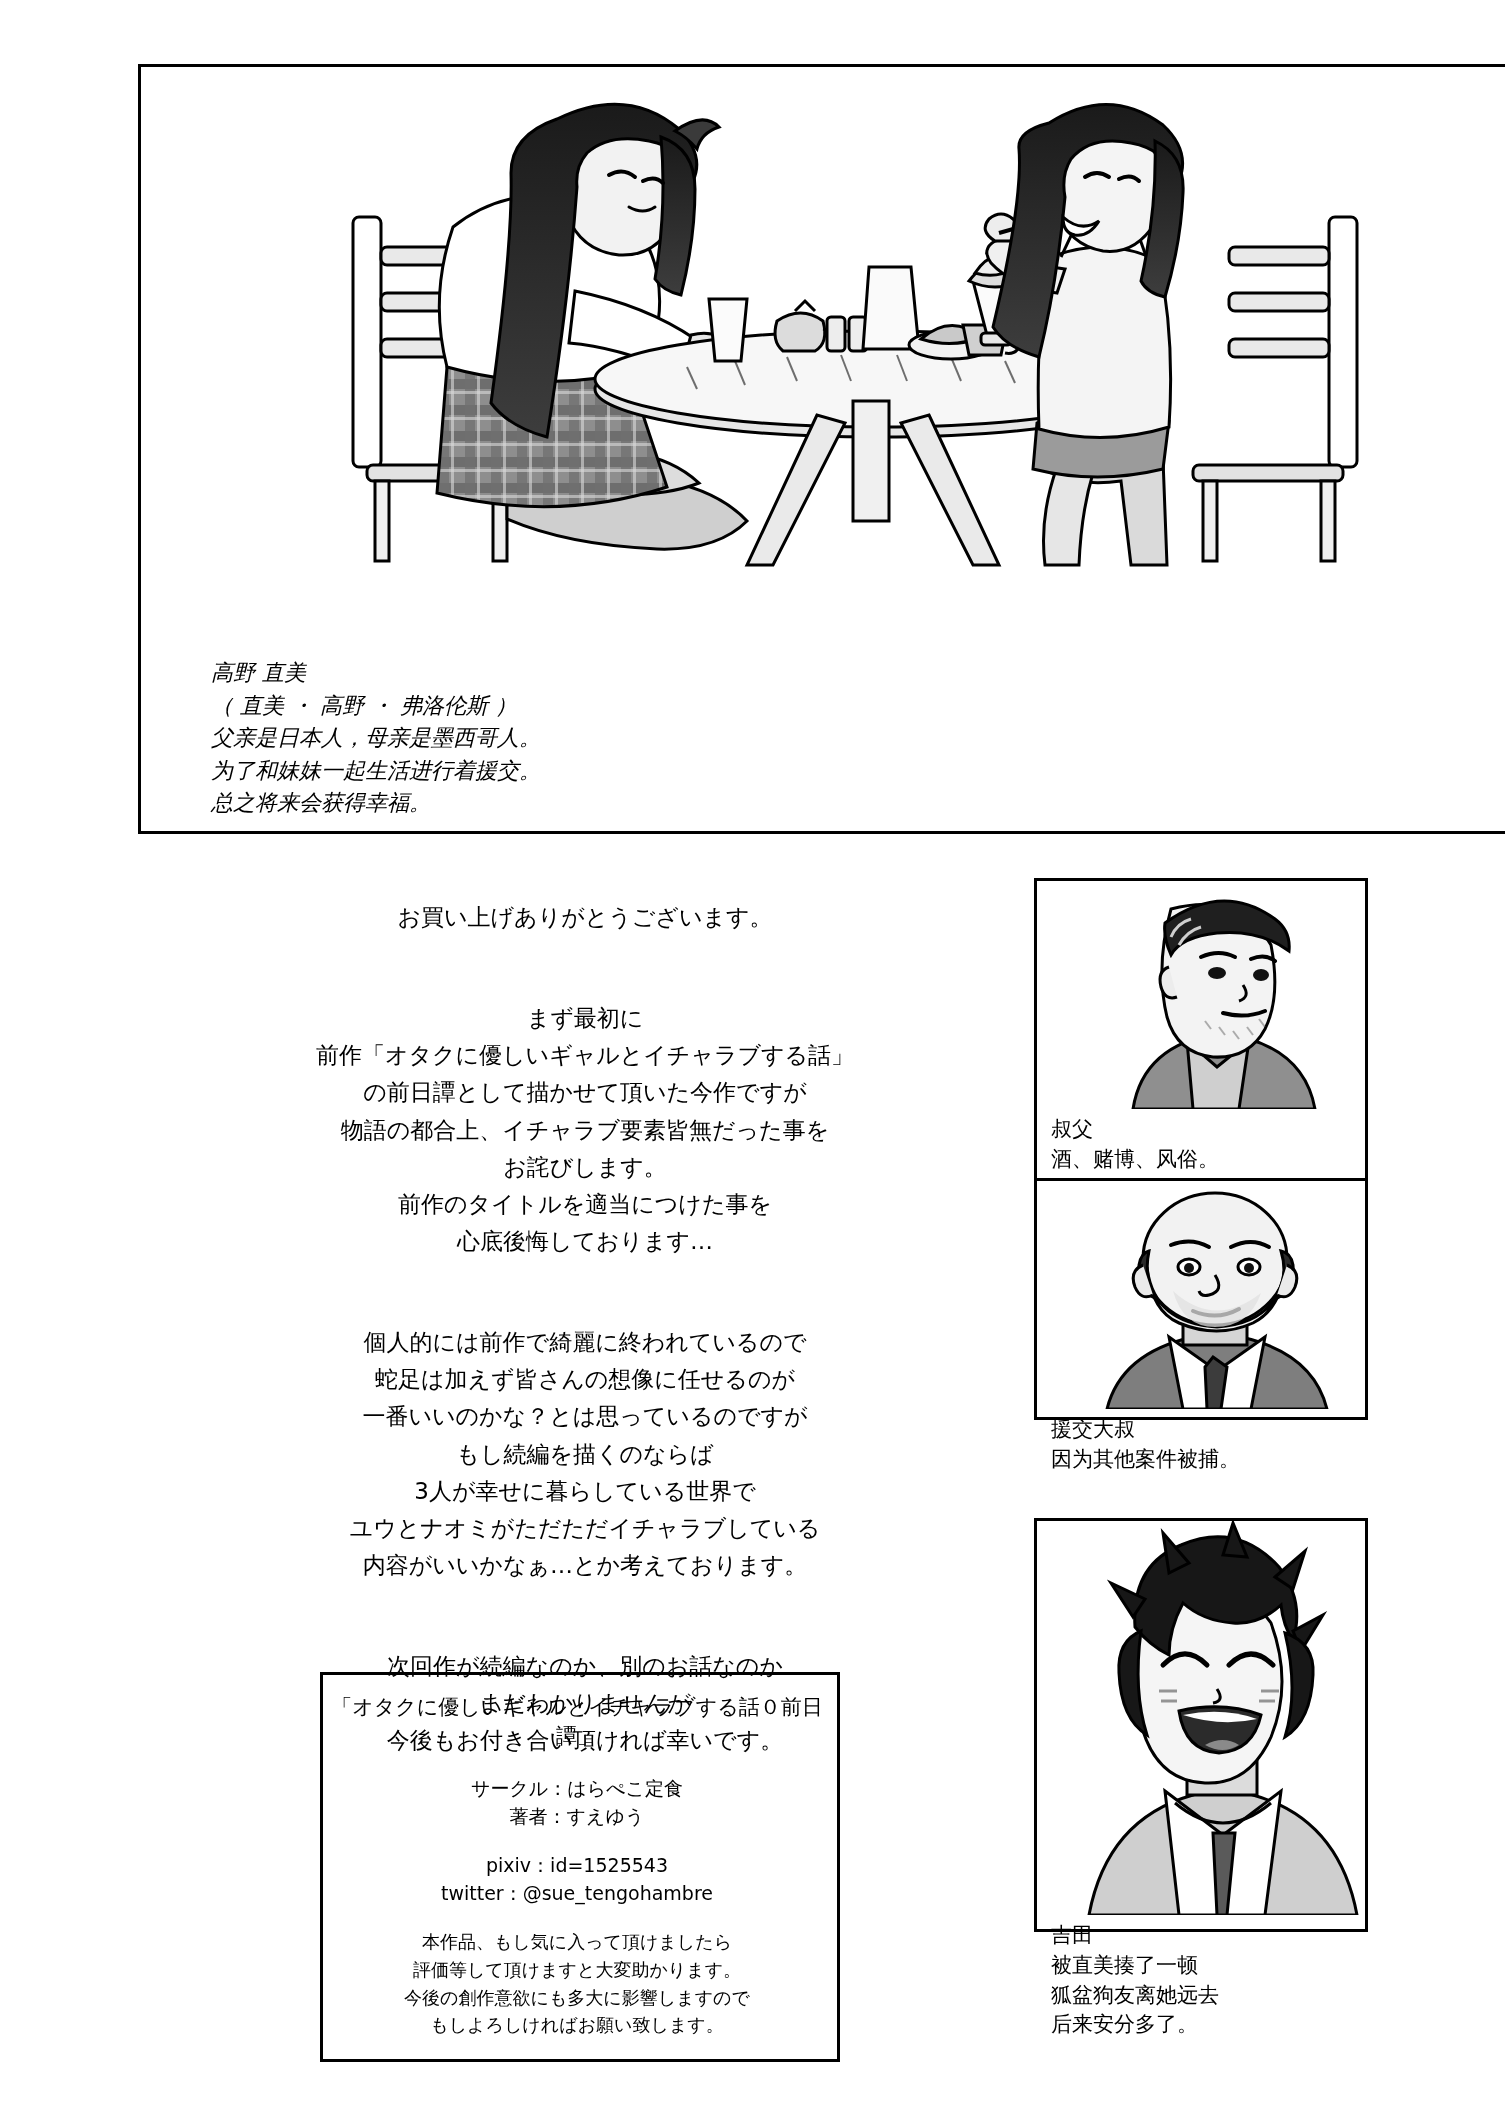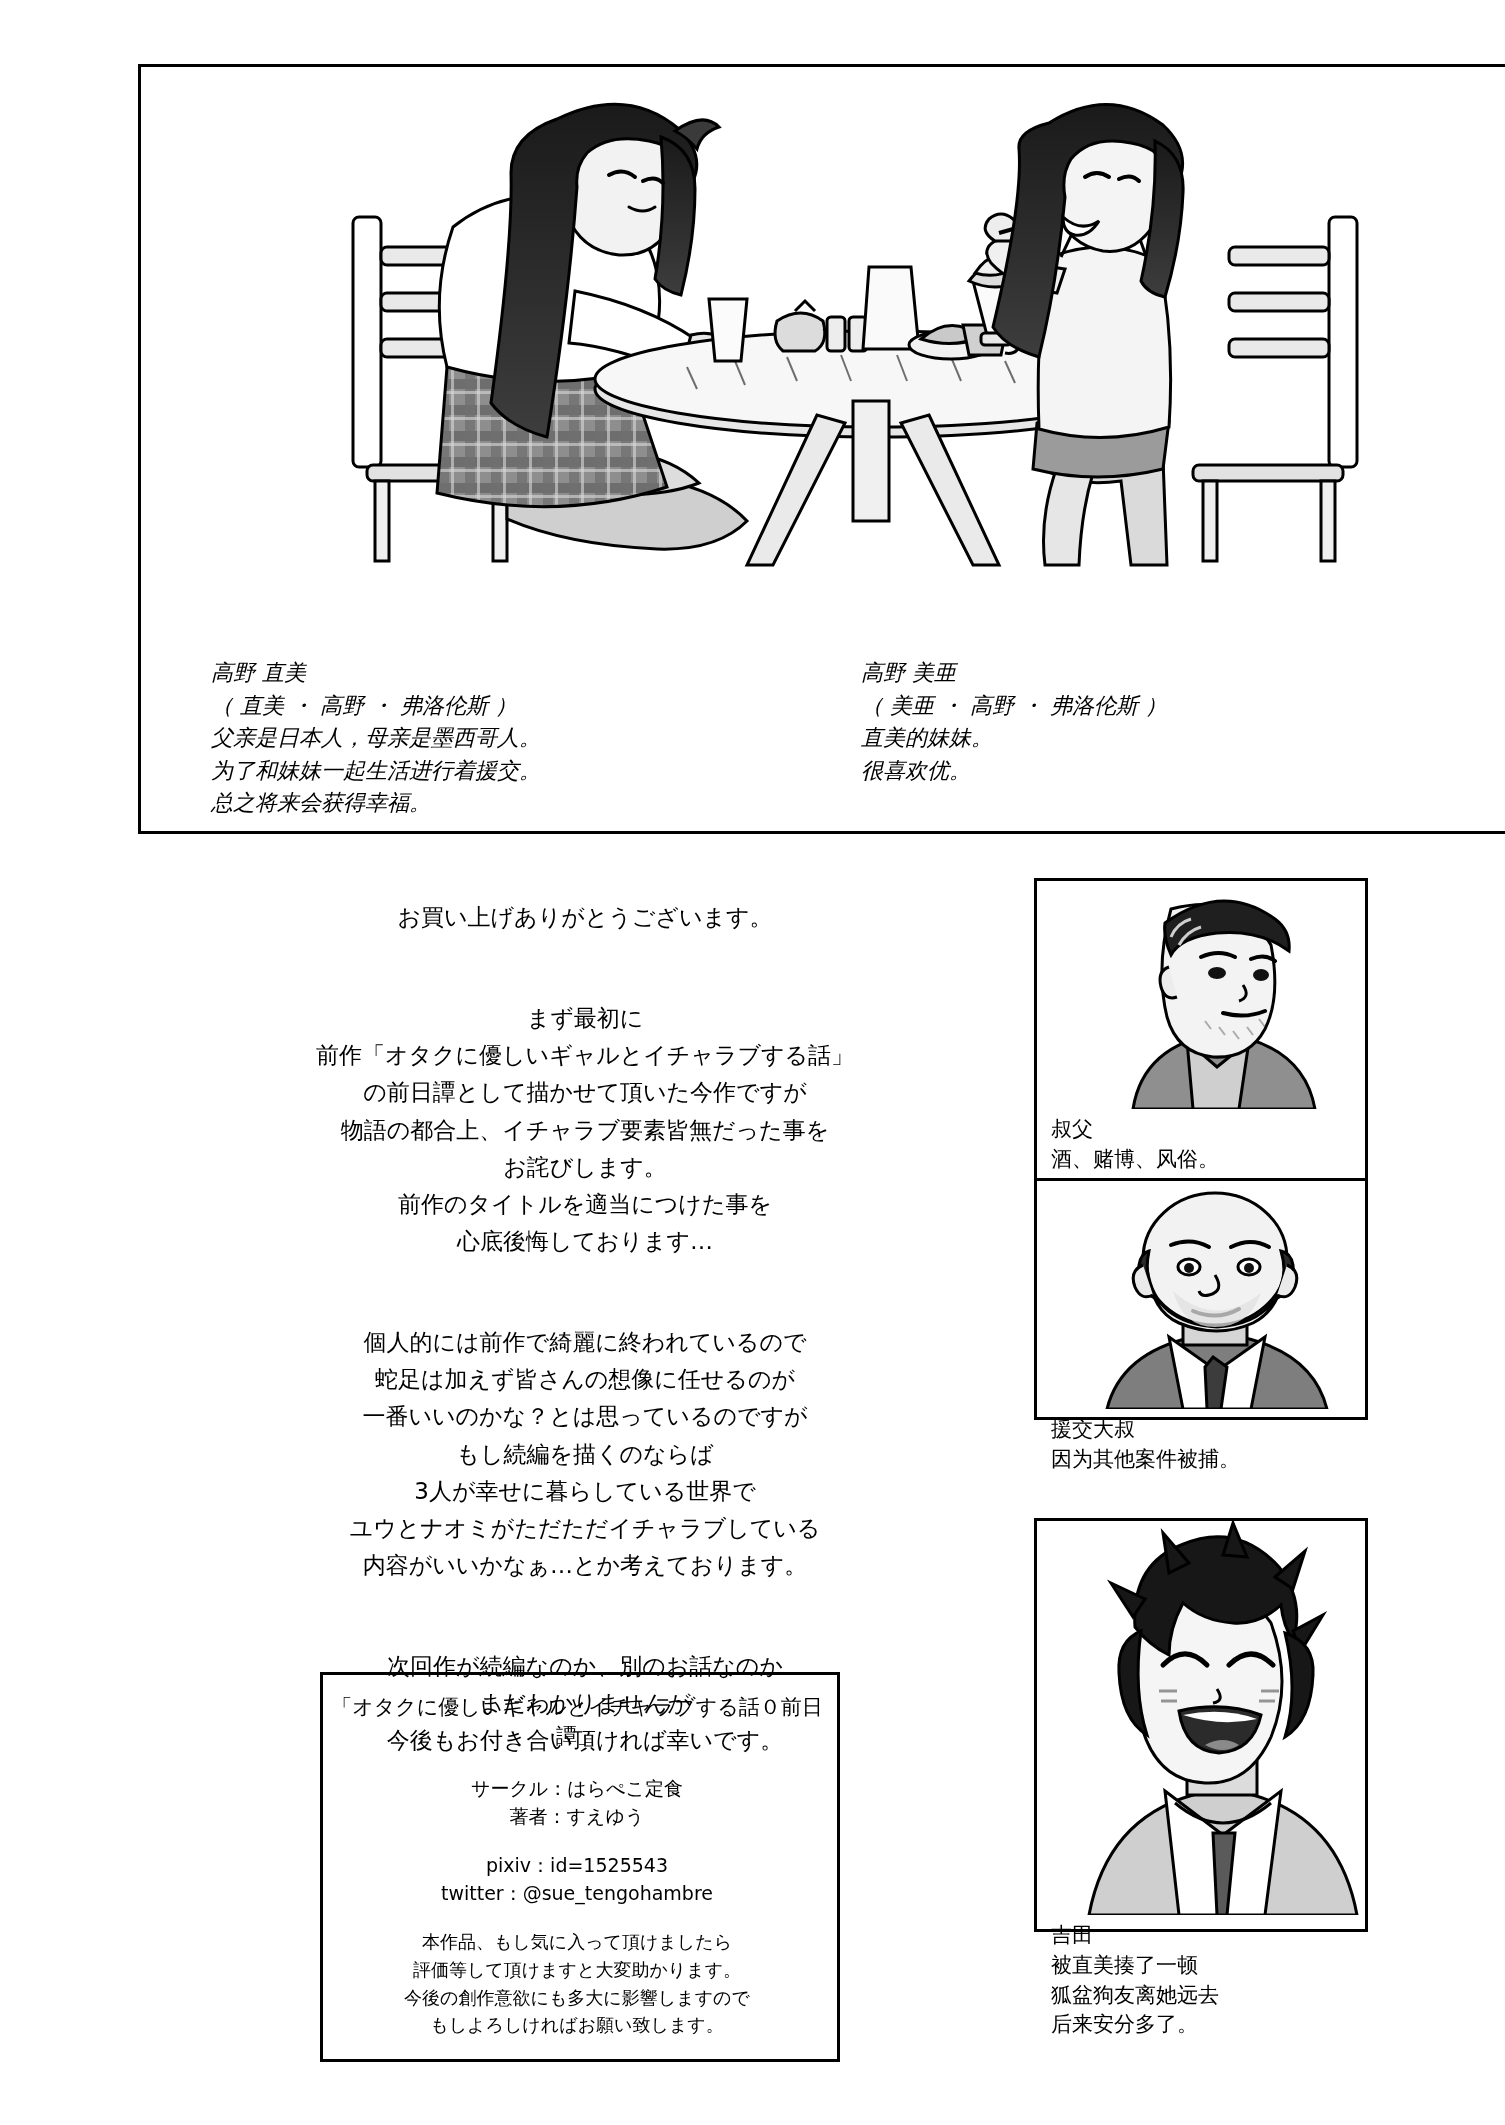--- a/index.html
+++ b/index.html
@@ -276,24 +276,20 @@
       </g>
     </svg>
   </div>
 
   <div class="caption-left">高野 直美
 （ 直美 ・ 高野 ・ 弗洛伦斯 ）
 父亲是日本人，母亲是墨西哥人。
 为了和妹妹一起生活进行着援交。
 总之将来会获得幸福。</div>
 
-  <div class="caption-right">高野 美亜
-（ 美亜 ・ 高野 ・ 弗洛伦斯 ）
-直美的妹妹。
-很喜欢优。</div>
 </div>
 
 <div id="afterword">
   <div class="para">お買い上げありがとうございます。</div>
   <div class="para">まず最初に
 前作「オタクに優しいギャルとイチャラブする話」
 の前日譚として描かせて頂いた今作ですが
 物語の都合上、イチャラブ要素皆無だった事を
 お詫びします。
 前作のタイトルを適当につけた事を

